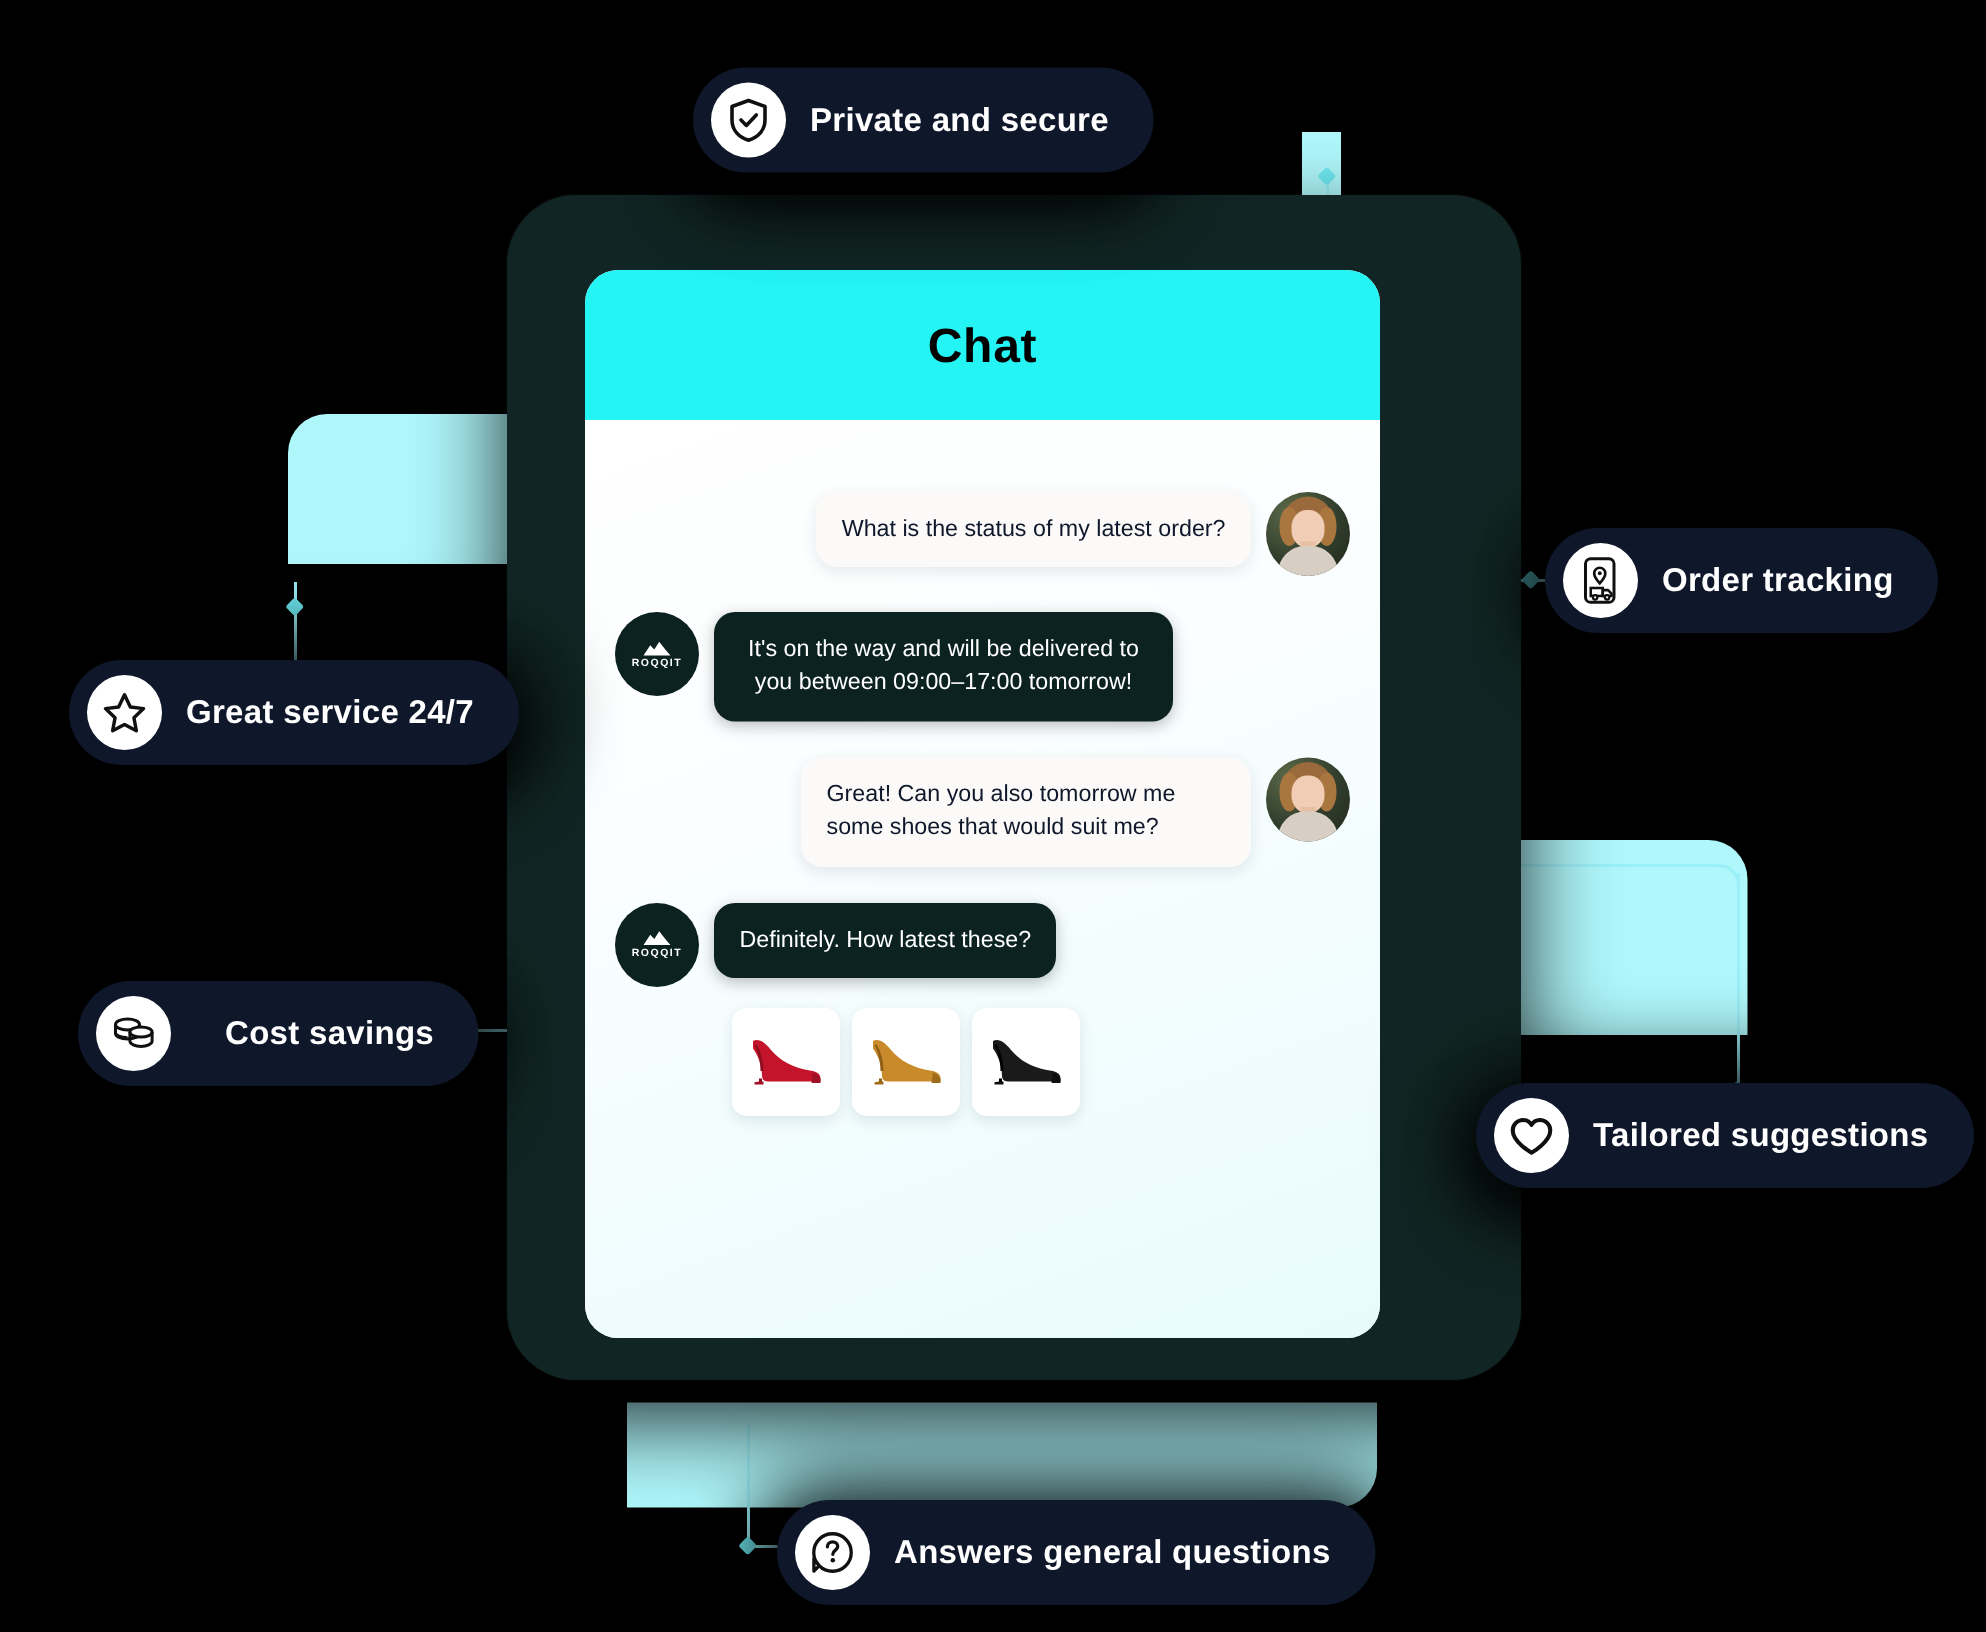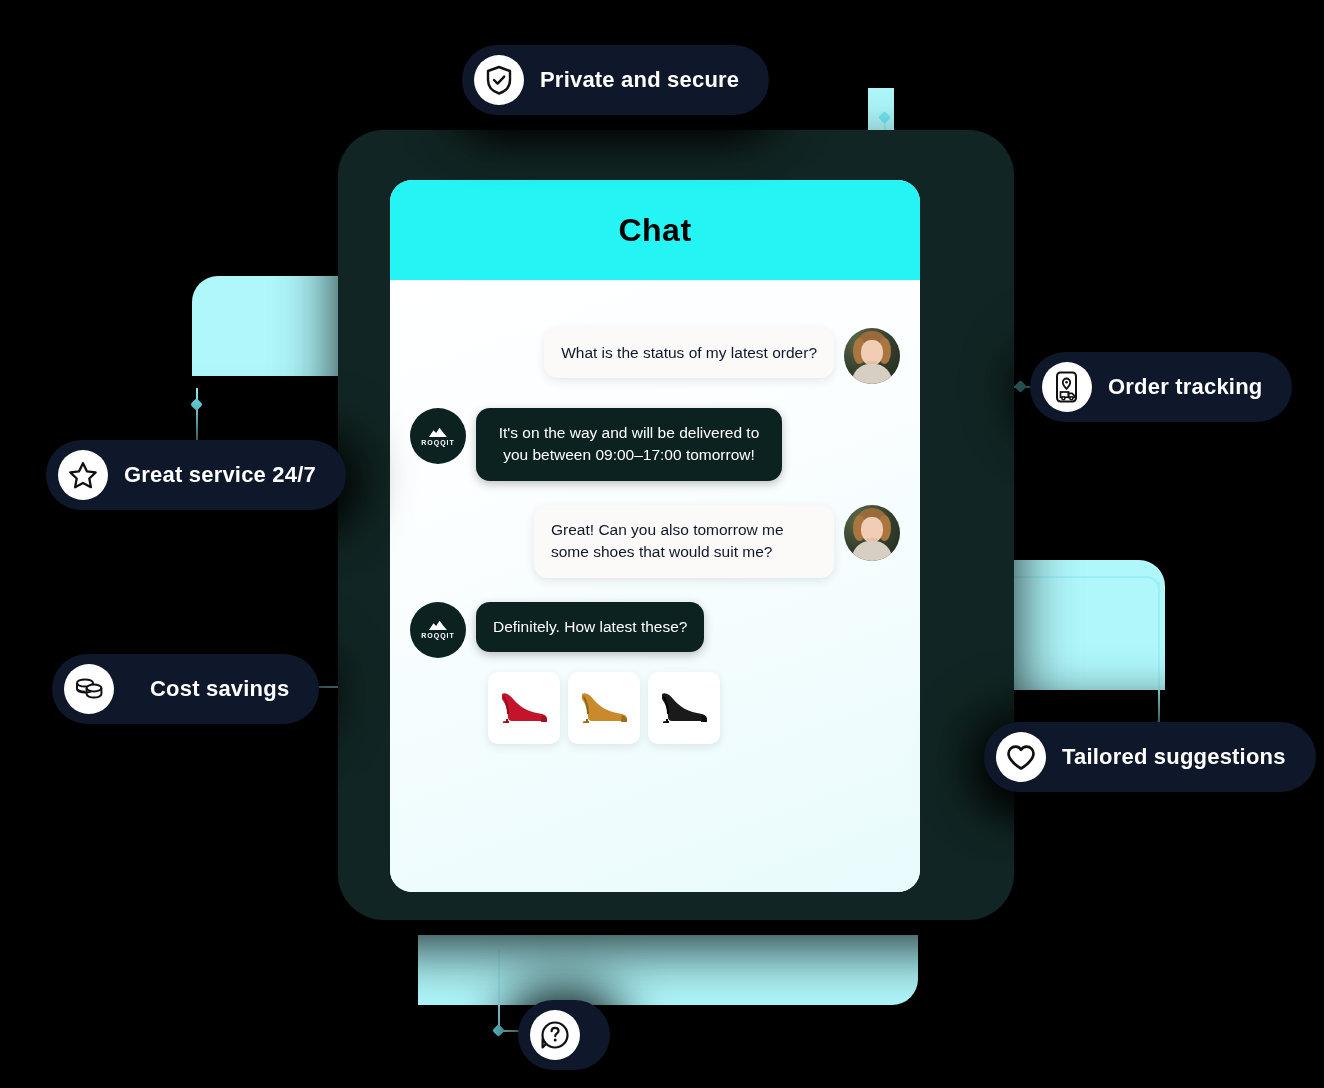--- a/index.html
+++ b/index.html
@@ -432,15 +432,16 @@
   </div>
 
   <div class="badge" id="badge-answers">
     <span class="badge-icon">
       <svg width="30" height="30" viewBox="0 0 30 30">
         <path d="M15 2.5 A12.5 12.5 0 1 1 2.5 15 A12.5 12.5 0 0 1 15 2.5 Z M6.2 23.8 L2.6 27.4 L2.6 19 Z" fill="none" stroke="#101010" stroke-width="2.2" stroke-linejoin="round"></path>
         <path d="M11.6 11.2 C11.6 9.2 13.2 7.9 15.1 7.9 C17 7.9 18.5 9.2 18.5 11 C18.5 13.4 15.2 13.5 15.2 16.2" fill="none" stroke="#101010" stroke-width="2.2" stroke-linecap="round"></path>
         <circle cx="15.2" cy="20.1" r="1.5" fill="#101010"></circle>
       </svg>
     </span>
+    <span class="badge-label">Answers general questions</span>
   </div>
 
 </div>
 
 </body></html>

